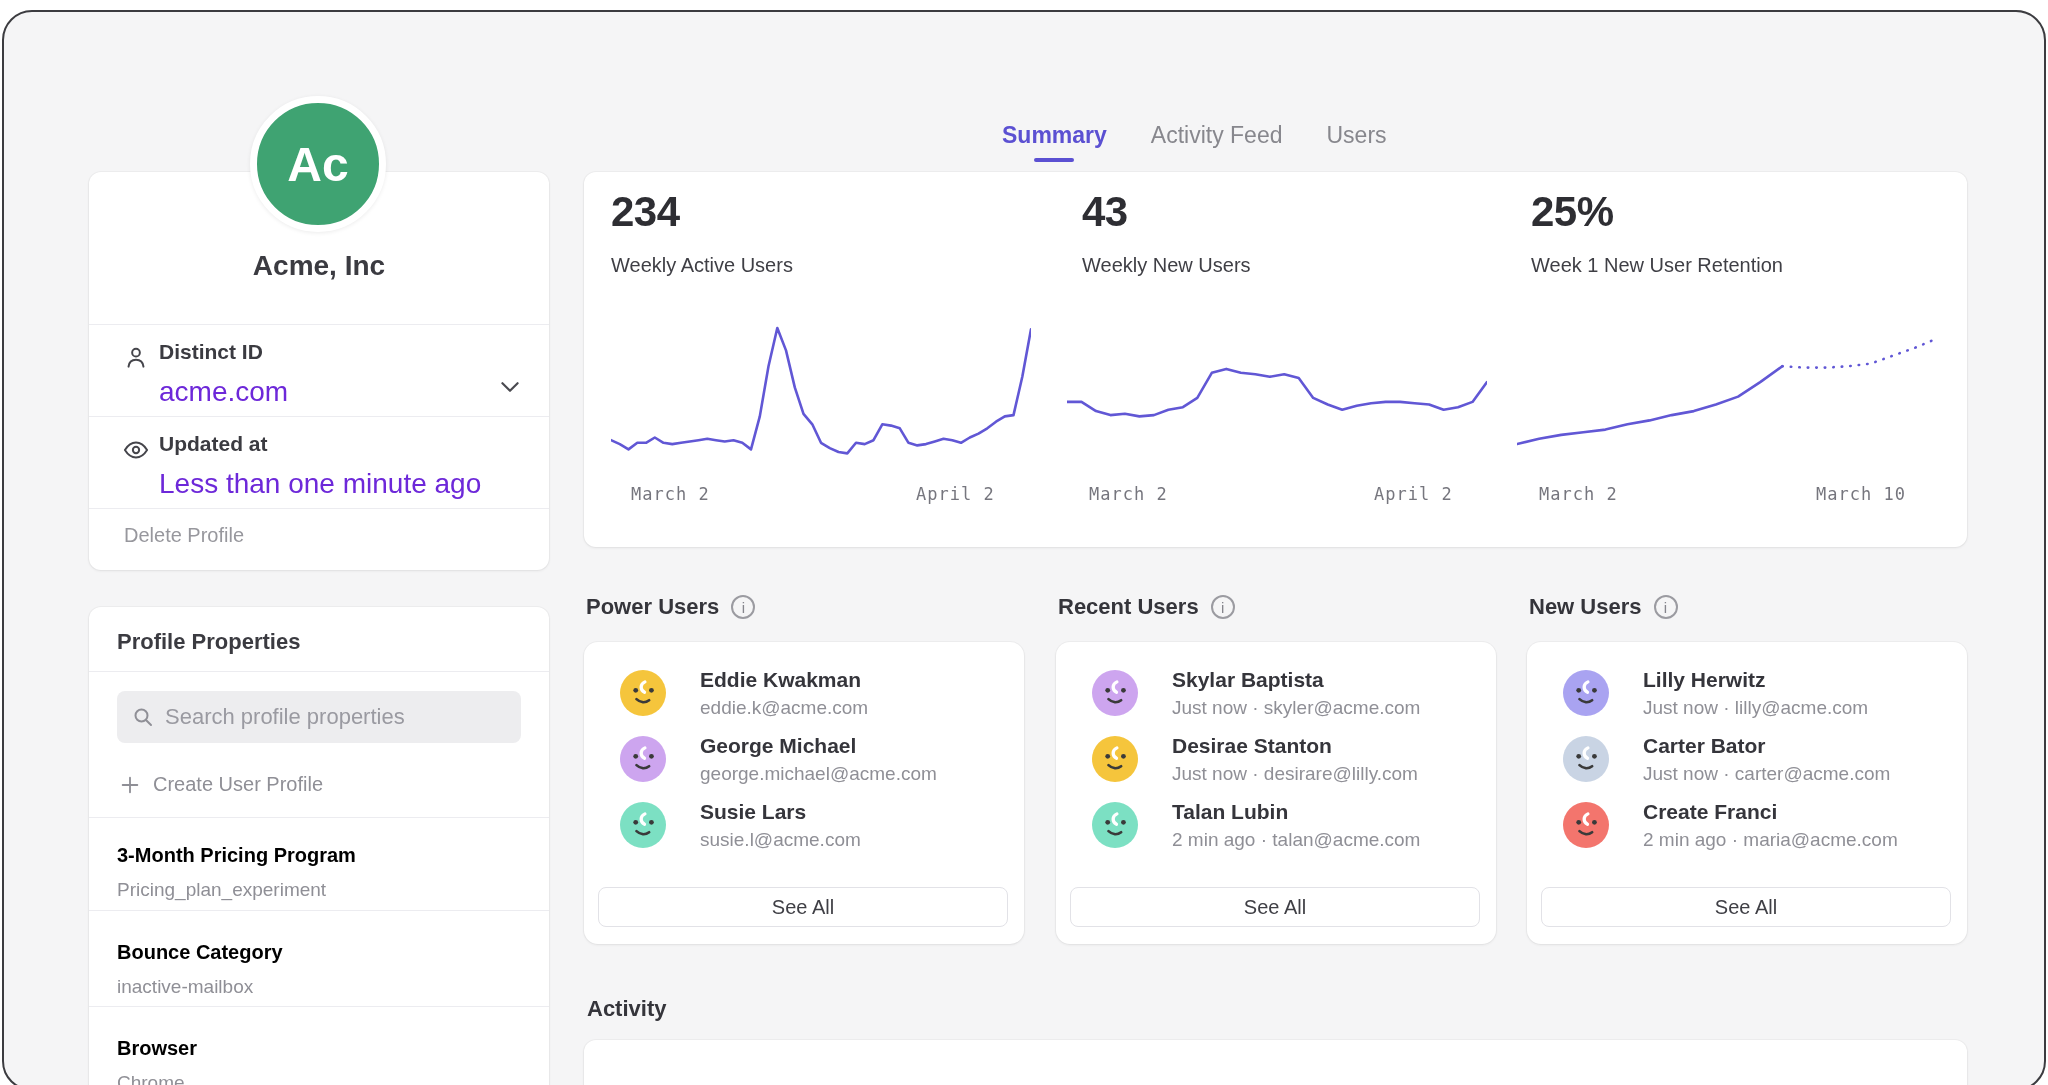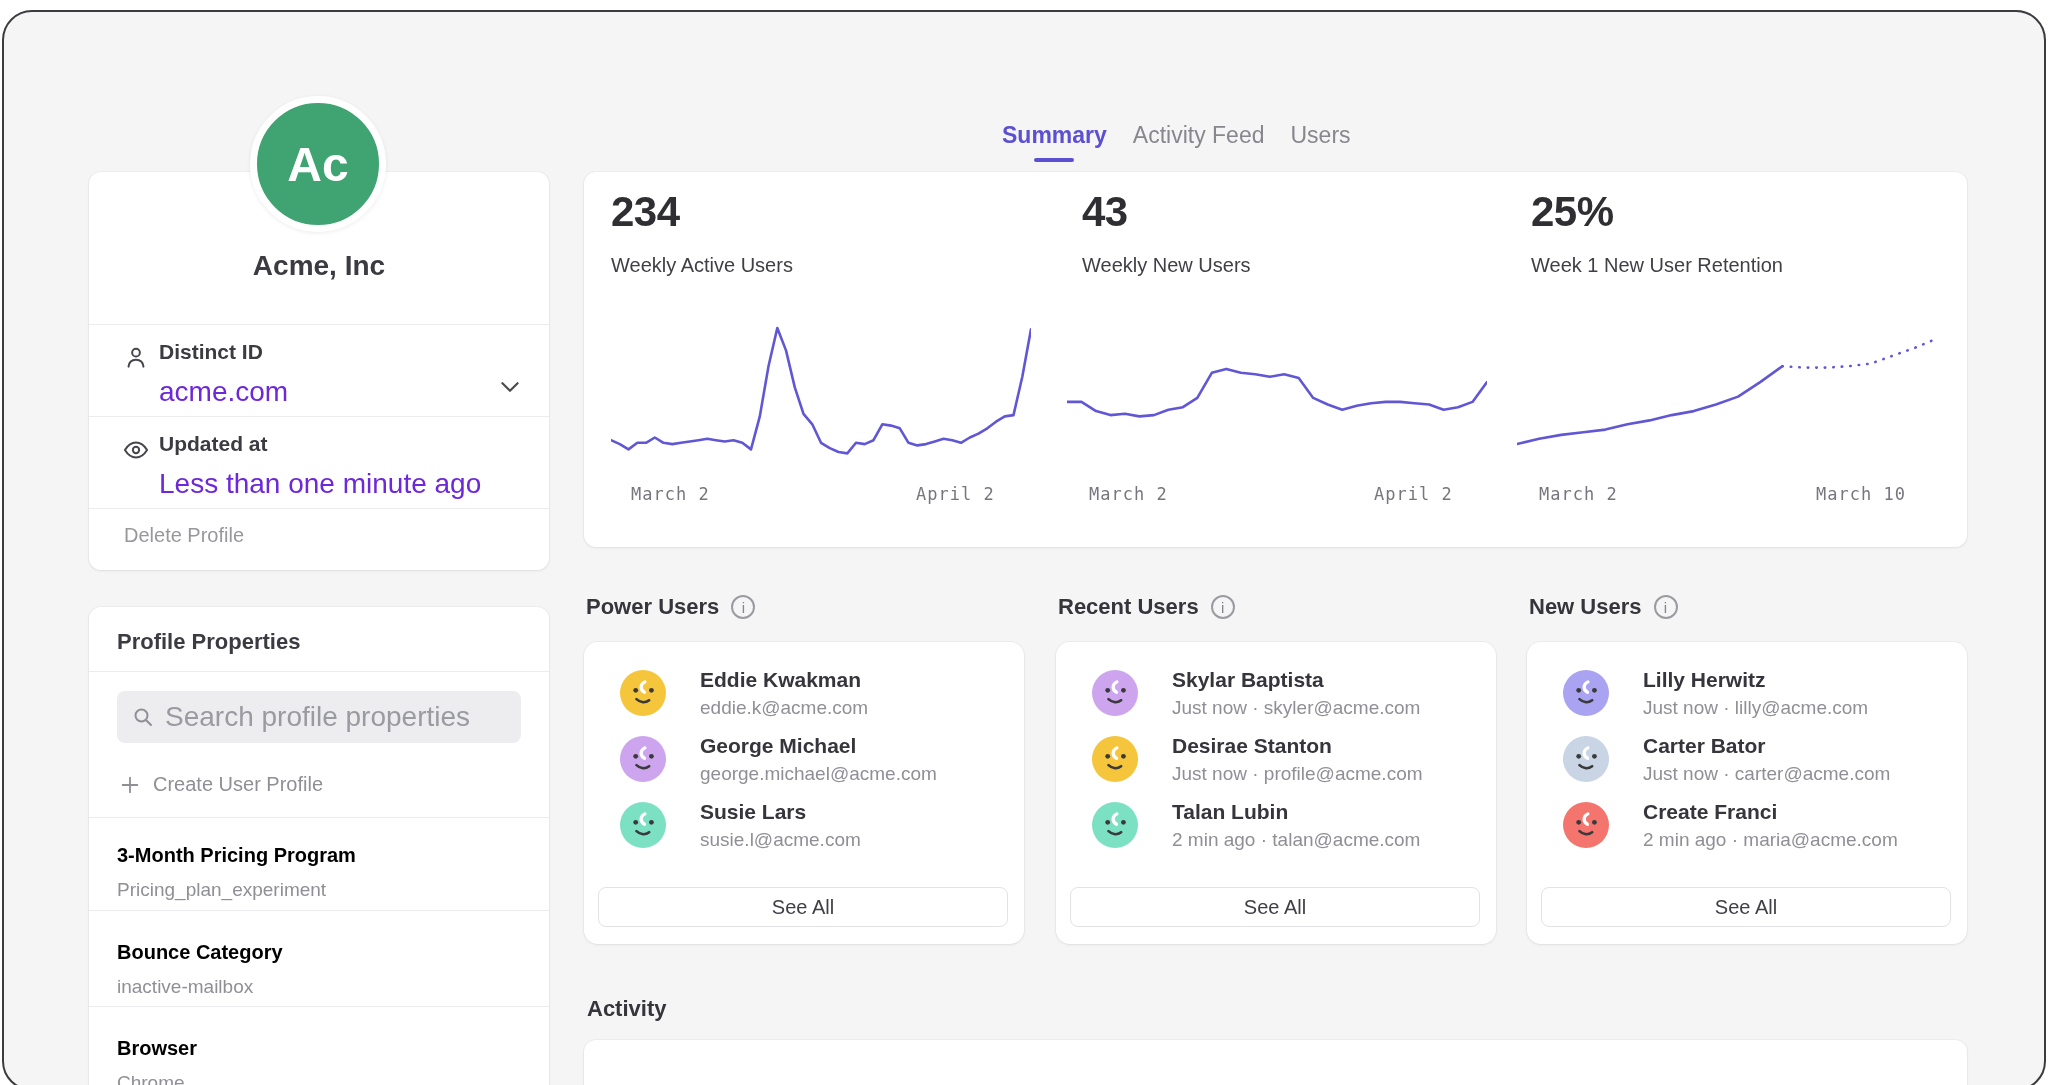--- a/index.html
+++ b/index.html
@@ -24,29 +24,29 @@
   .field-label { position:absolute; left:70px; top:16px; font-size:21px; font-weight:700; color:#3b3b41; }
   .field-value { position:absolute; left:70px; top:52px; font-size:28px; color:#6d28d9; }
   .chevron { position:absolute; right:26px; top:50px; width:26px; height:26px; color:#4a4a50; cursor:pointer; }
   .delete-link { position:absolute; left:35px; top:352px; font-size:20px; color:#97979d; cursor:pointer; }
 
   .pp-title { position:absolute; left:28px; top:22px; font-size:22px; font-weight:700; color:#3b3b41; }
   .search-box { position:absolute; left:28px; top:84px; width:404px; height:52px;
       background:#ededef; border-radius:8px; display:flex; align-items:center; padding:0 14px; }
   .search-box svg { flex:0 0 auto; margin-right:10px; color:#8f8f96; }
   .search-box input { border:0; outline:0; background:transparent; width:100%;
-      font-size:28px; color:#3b3b41; font-family:"Liberation Sans",sans-serif; }
+      font-size:22px; color:#3b3b41; font-family:"Liberation Sans",sans-serif; }
   .search-box input::placeholder { color:#9a9aa1; }
   .create-row { position:absolute; left:30px; top:166px; display:flex; align-items:center;
       gap:12px; color:#8f8f96; font-size:20px; cursor:pointer; }
   .prop-name { position:absolute; left:28px; font-size:20px; font-weight:700; color:#000000; }
   .prop-value { position:absolute; left:28px; font-size:19px; color:#8f8f96; }
 
   
-  .tabs { position:absolute; left:998px; top:110px; display:flex; gap:26px;text-align:center; }
+  .tabs { position:absolute; left:998px; top:110px; display:flex; gap:44px;text-align:center; }
   .tab { position:relative; font-size:23px; font-weight:500; color:#87878d; cursor:pointer; height:30px; }
   .tab.active { color:#5b50d2; font-weight:700; }
   .tab.active .tab-underline { position:absolute; left:50%; transform:translateX(-50%);
       top:36px; width:40px; height:4px; border-radius:2px; background:#5b50d2; }
 
   
   .stat-value { position:absolute; top:16px; font-size:42px; font-weight:700; color:#2e2e33; letter-spacing:-.5px; }
   .stat-label { position:absolute; top:82px; font-size:20px; color:#3f3f45; }
   .chart-host { position:absolute; top:138px; width:420px; height:150px; }
   .axis-label { position:absolute; top:312px; font-family:"DejaVu Sans Mono", monospace;
@@ -250,21 +250,21 @@
         <span class="user-detail">Just now · skyler@acme.com</span>
       </div>
       <div class="user-row" style="top:90px">
         <span class="user-avatar" style="background: rgb(245, 197, 60);"><svg viewBox="0 0 24 24" width="46" height="46">
             <path d="M13 6.2c-2.6 1.2-2.6 4.2-.2 5.4" stroke="#ffffff" stroke-width="1.7" fill="none" stroke-linecap="round"></path>
             <circle cx="8.2" cy="10.6" r="1.25" fill="#3a3a3a"></circle>
             <circle cx="16.4" cy="10.6" r="1.25" fill="#3a3a3a"></circle>
             <path d="M8.6 15.2c2 1.9 4.6 2.1 6.6.6" stroke="#3a3a3a" stroke-width="1.4" fill="none" stroke-linecap="round"></path>
           </svg></span>
         <span class="user-name">Desirae Stanton</span>
-        <span class="user-detail">Just now · profile@acme.com</span>
+        <span class="user-detail">Just now · desirare@lilly.com</span>
       </div>
       <div class="user-row" style="top:156px">
         <span class="user-avatar" style="background: rgb(124, 224, 195);"><svg viewBox="0 0 24 24" width="46" height="46">
             <path d="M13 6.2c-2.6 1.2-2.6 4.2-.2 5.4" stroke="#ffffff" stroke-width="1.7" fill="none" stroke-linecap="round"></path>
             <circle cx="8.2" cy="10.6" r="1.25" fill="#3a3a3a"></circle>
             <circle cx="16.4" cy="10.6" r="1.25" fill="#3a3a3a"></circle>
             <path d="M8.6 15.2c2 1.9 4.6 2.1 6.6.6" stroke="#3a3a3a" stroke-width="1.4" fill="none" stroke-linecap="round"></path>
           </svg></span>
         <span class="user-name">Talan Lubin</span>
         <span class="user-detail">2 min ago · talan@acme.com</span>

